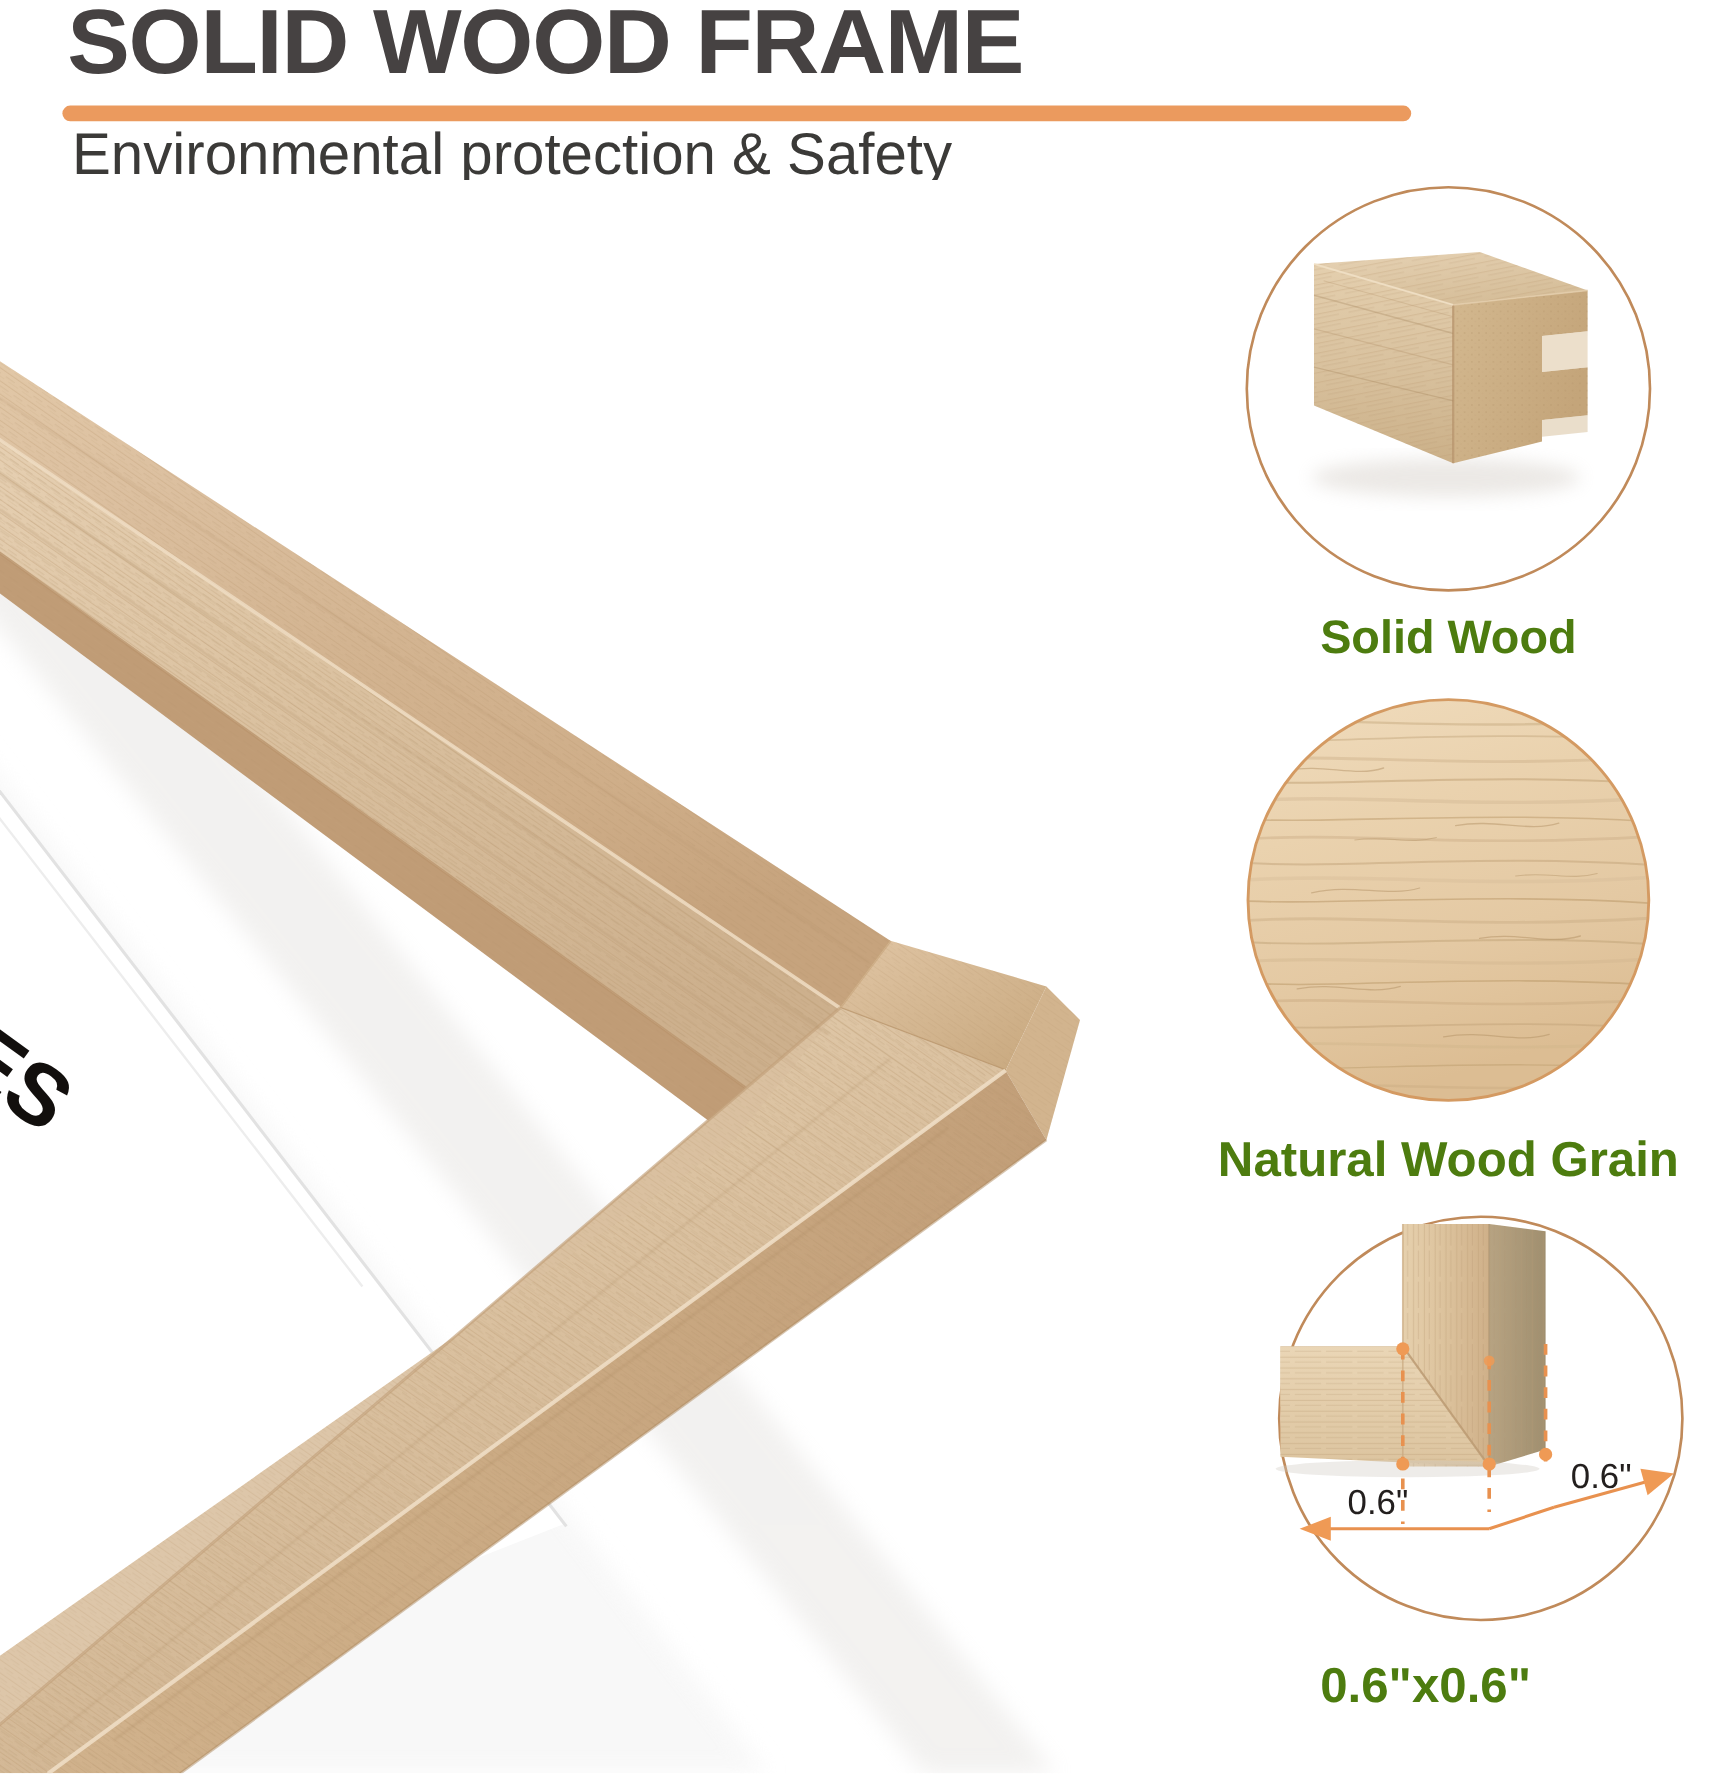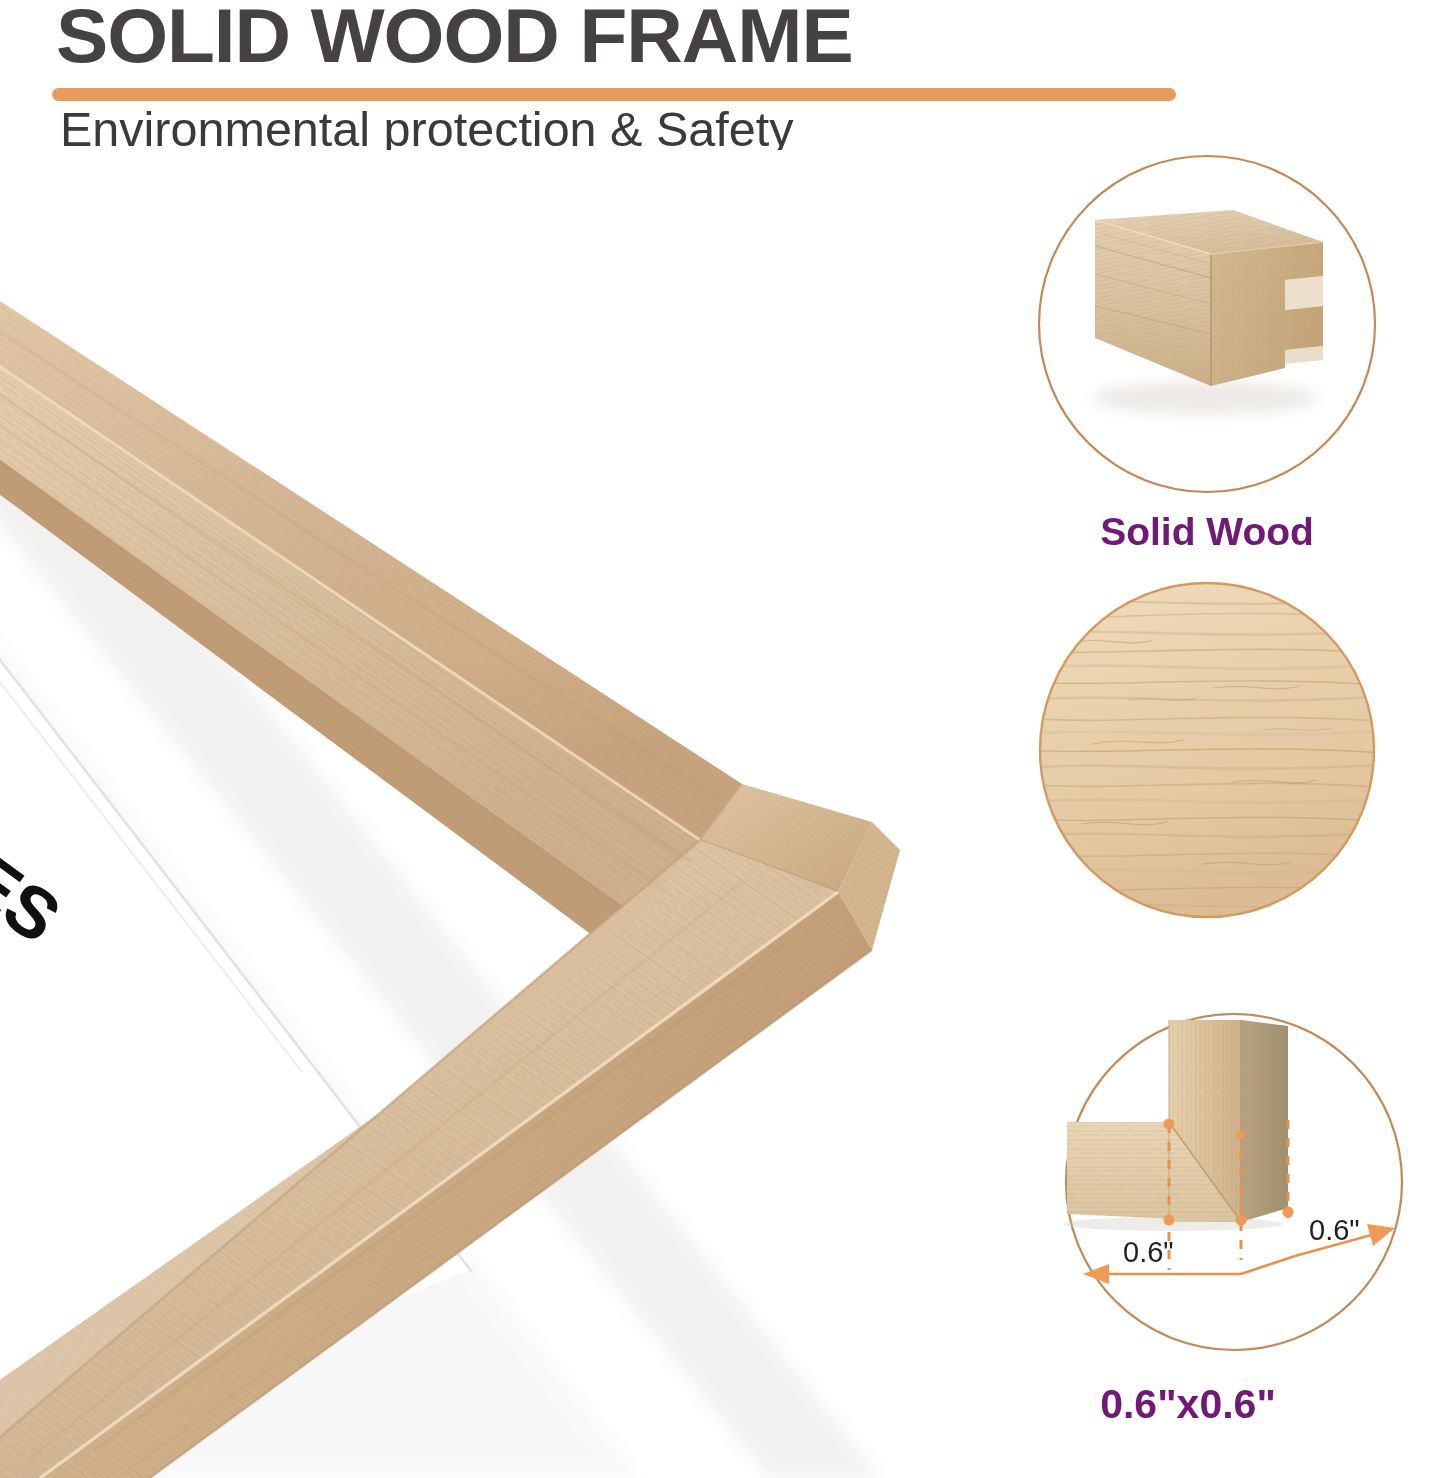--- a/index.html
+++ b/index.html
@@ -20,21 +20,21 @@
             line-height:1;white-space:nowrap;
             transform:scaleX(0.99);transform-origin:left center;}
 
   
   #photo{position:absolute;left:0;top:150px;width:1010px;height:1328px;overflow:hidden;}
   .photo-svg{position:absolute;left:0;top:0;}
 
   
   .callout{position:absolute;}
   .callout-label{position:absolute;width:100%;text-align:center;
-                 font-size:39px;font-weight:bold;color:#701a75;
+                 font-size:39px;font-weight:bold;color:#4d7c0f;
                  line-height:1;white-space:nowrap;}
 
   #callout-solid-wood{left:1033px;top:150px;width:348px;height:412px;}
   #cw-circle-1{position:absolute;left:0;top:0;width:348px;height:348px;}
   #cw-label-1{top:362px;}
 
   #callout-wood-grain{left:1033px;top:576px;width:348px;height:420px;}
   #cw-circle-2{position:absolute;left:0;top:0;width:348px;height:348px;}
   #cw-label-2{top:370px;left:-48px;width:444px;font-size:41px;}
 
@@ -275,20 +275,21 @@
         <path d="M200 206 C232 200,256 212,284 204" stroke="#a9875a" stroke-width="1.1"></path>
         <path d="M48 248 C84 242,106 254,134 246" stroke="#a9875a" stroke-width="1"></path>
         <path d="M170 288 C206 282,230 294,258 286" stroke="#a9875a" stroke-width="1"></path>
         <path d="M96 124 C122 120,142 128,164 122" stroke="#b08f62" stroke-width="0.9"></path>
         <path d="M230 154 C256 150,276 158,298 152" stroke="#b08f62" stroke-width="0.9"></path>
       </g>
     </g>
 
     <circle cx="174" cy="174" r="167" fill="none" stroke="#d49a62" stroke-width="2.4"></circle>
   </svg>
+  <div class="callout-label" id="cw-label-2">Natural Wood Grain</div>
 </div>
 
 <div class="callout" id="callout-dimension">
   <svg id="cw-circle-3" viewBox="0 0 422 340">
     <defs>
       <linearGradient id="dTop" x1="0" y1="0" x2="0.4" y2="1">
         <stop offset="0" stop-color="#e8d3b2"></stop>
           <stop offset="1" stop-color="#d9c09a"></stop>
       </linearGradient>
       <linearGradient id="dFrontV" x1="0" y1="0" x2="1" y2="0">

